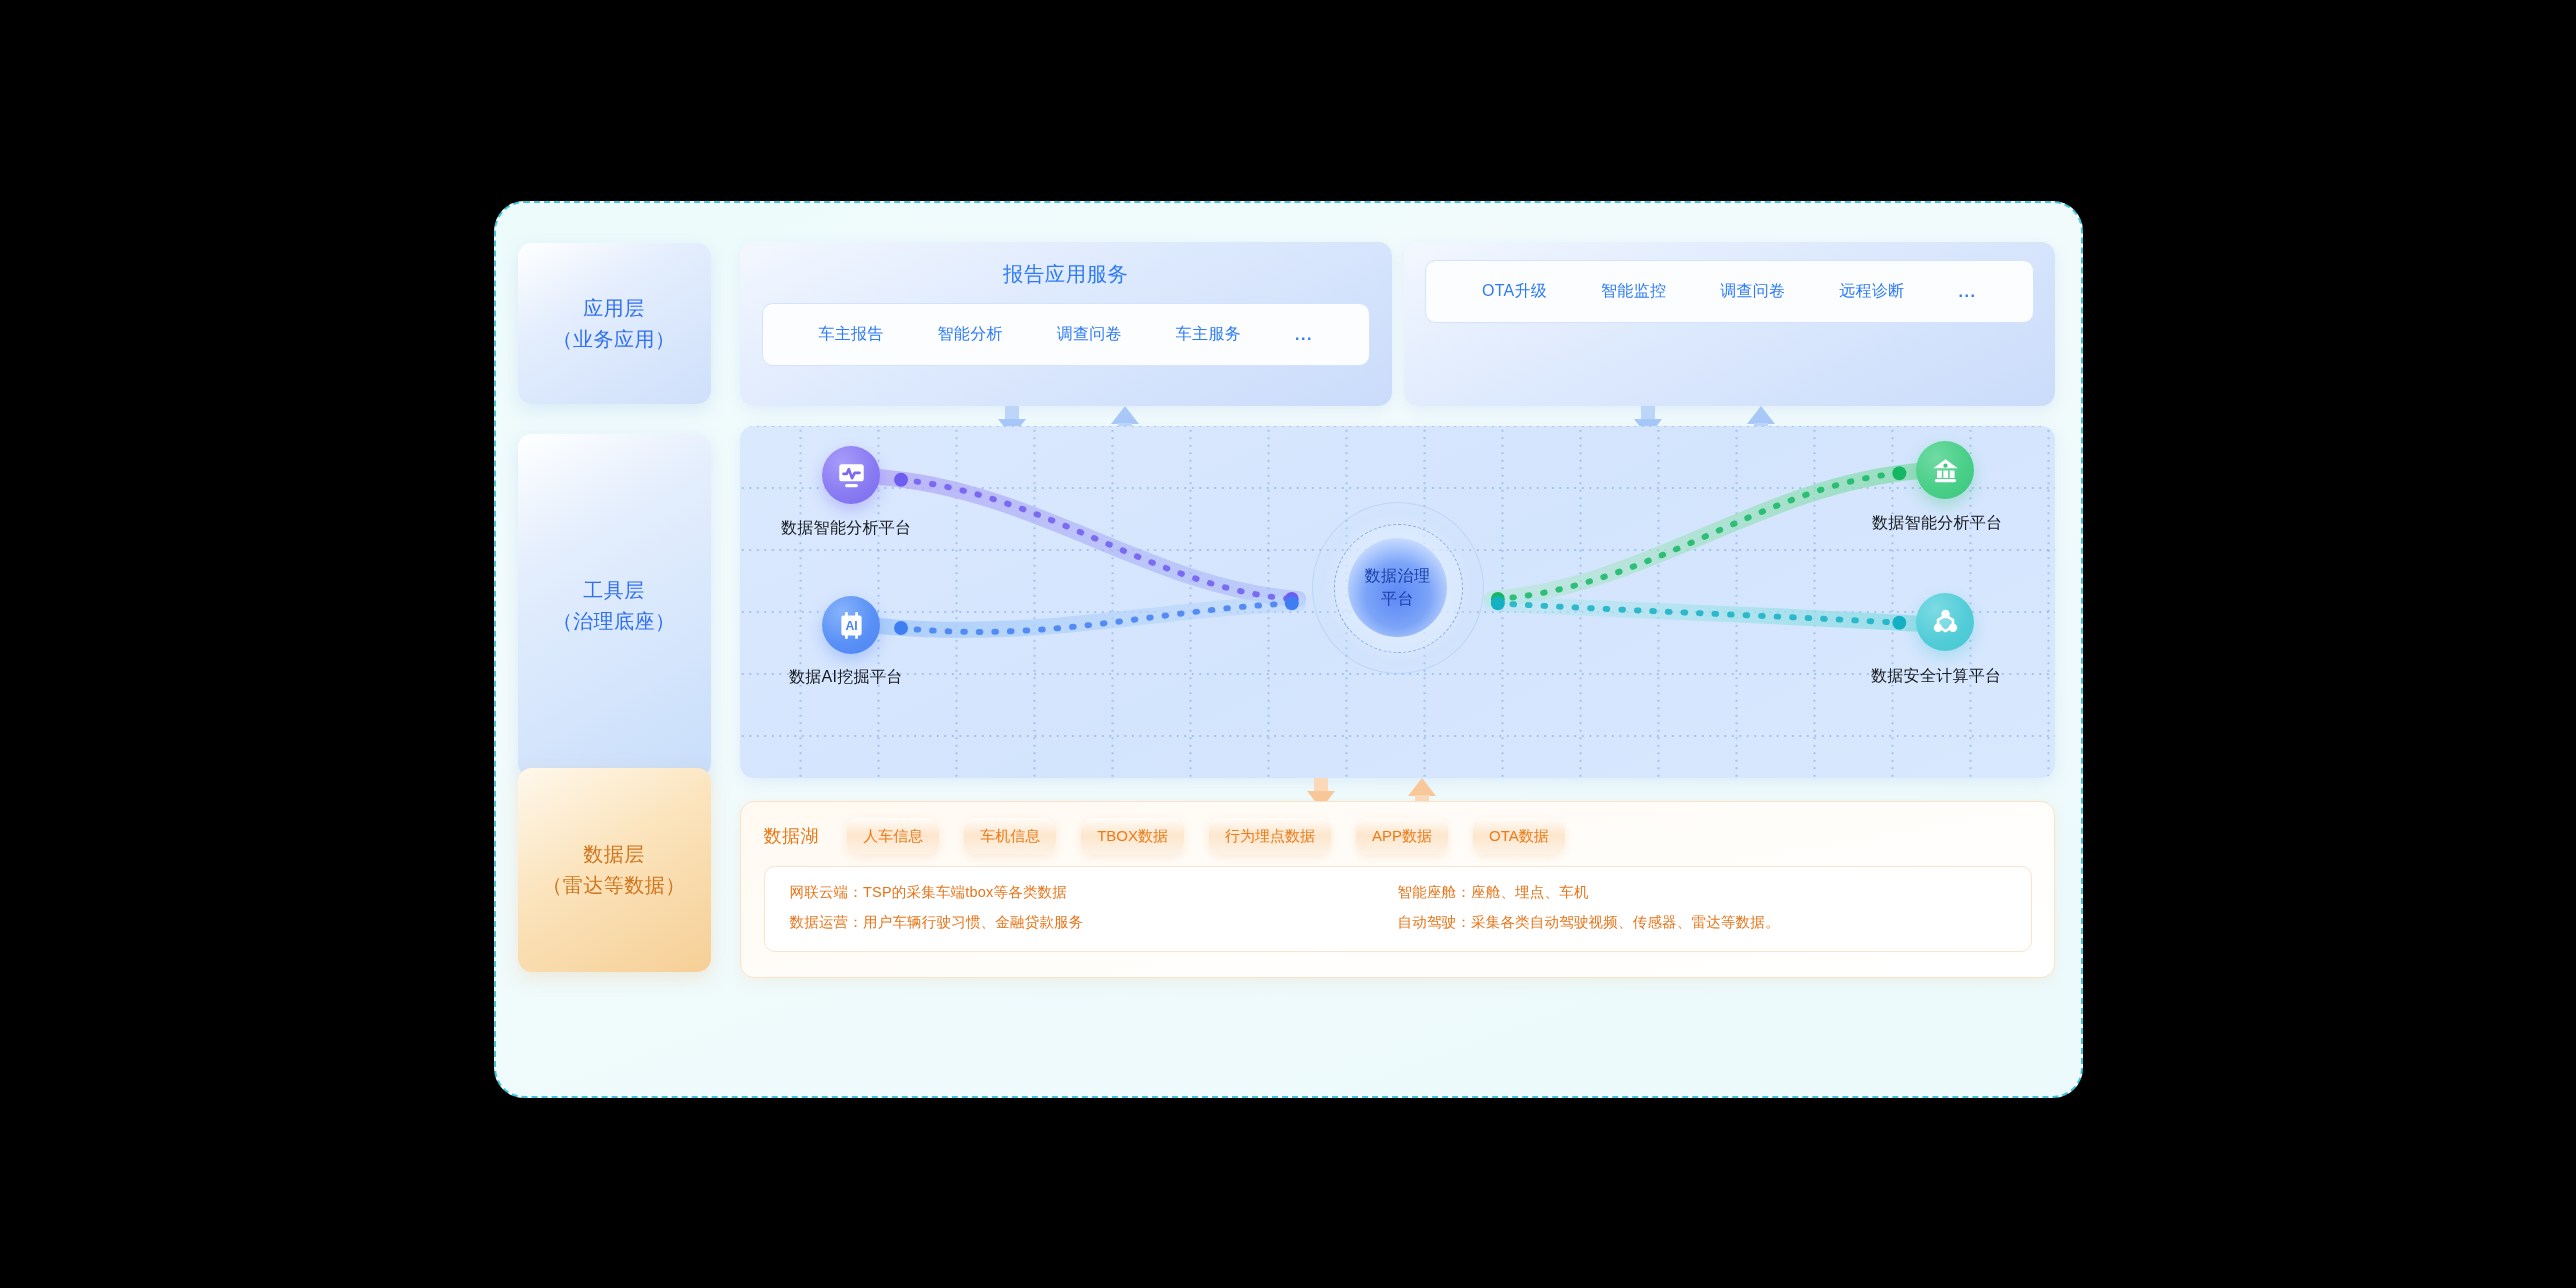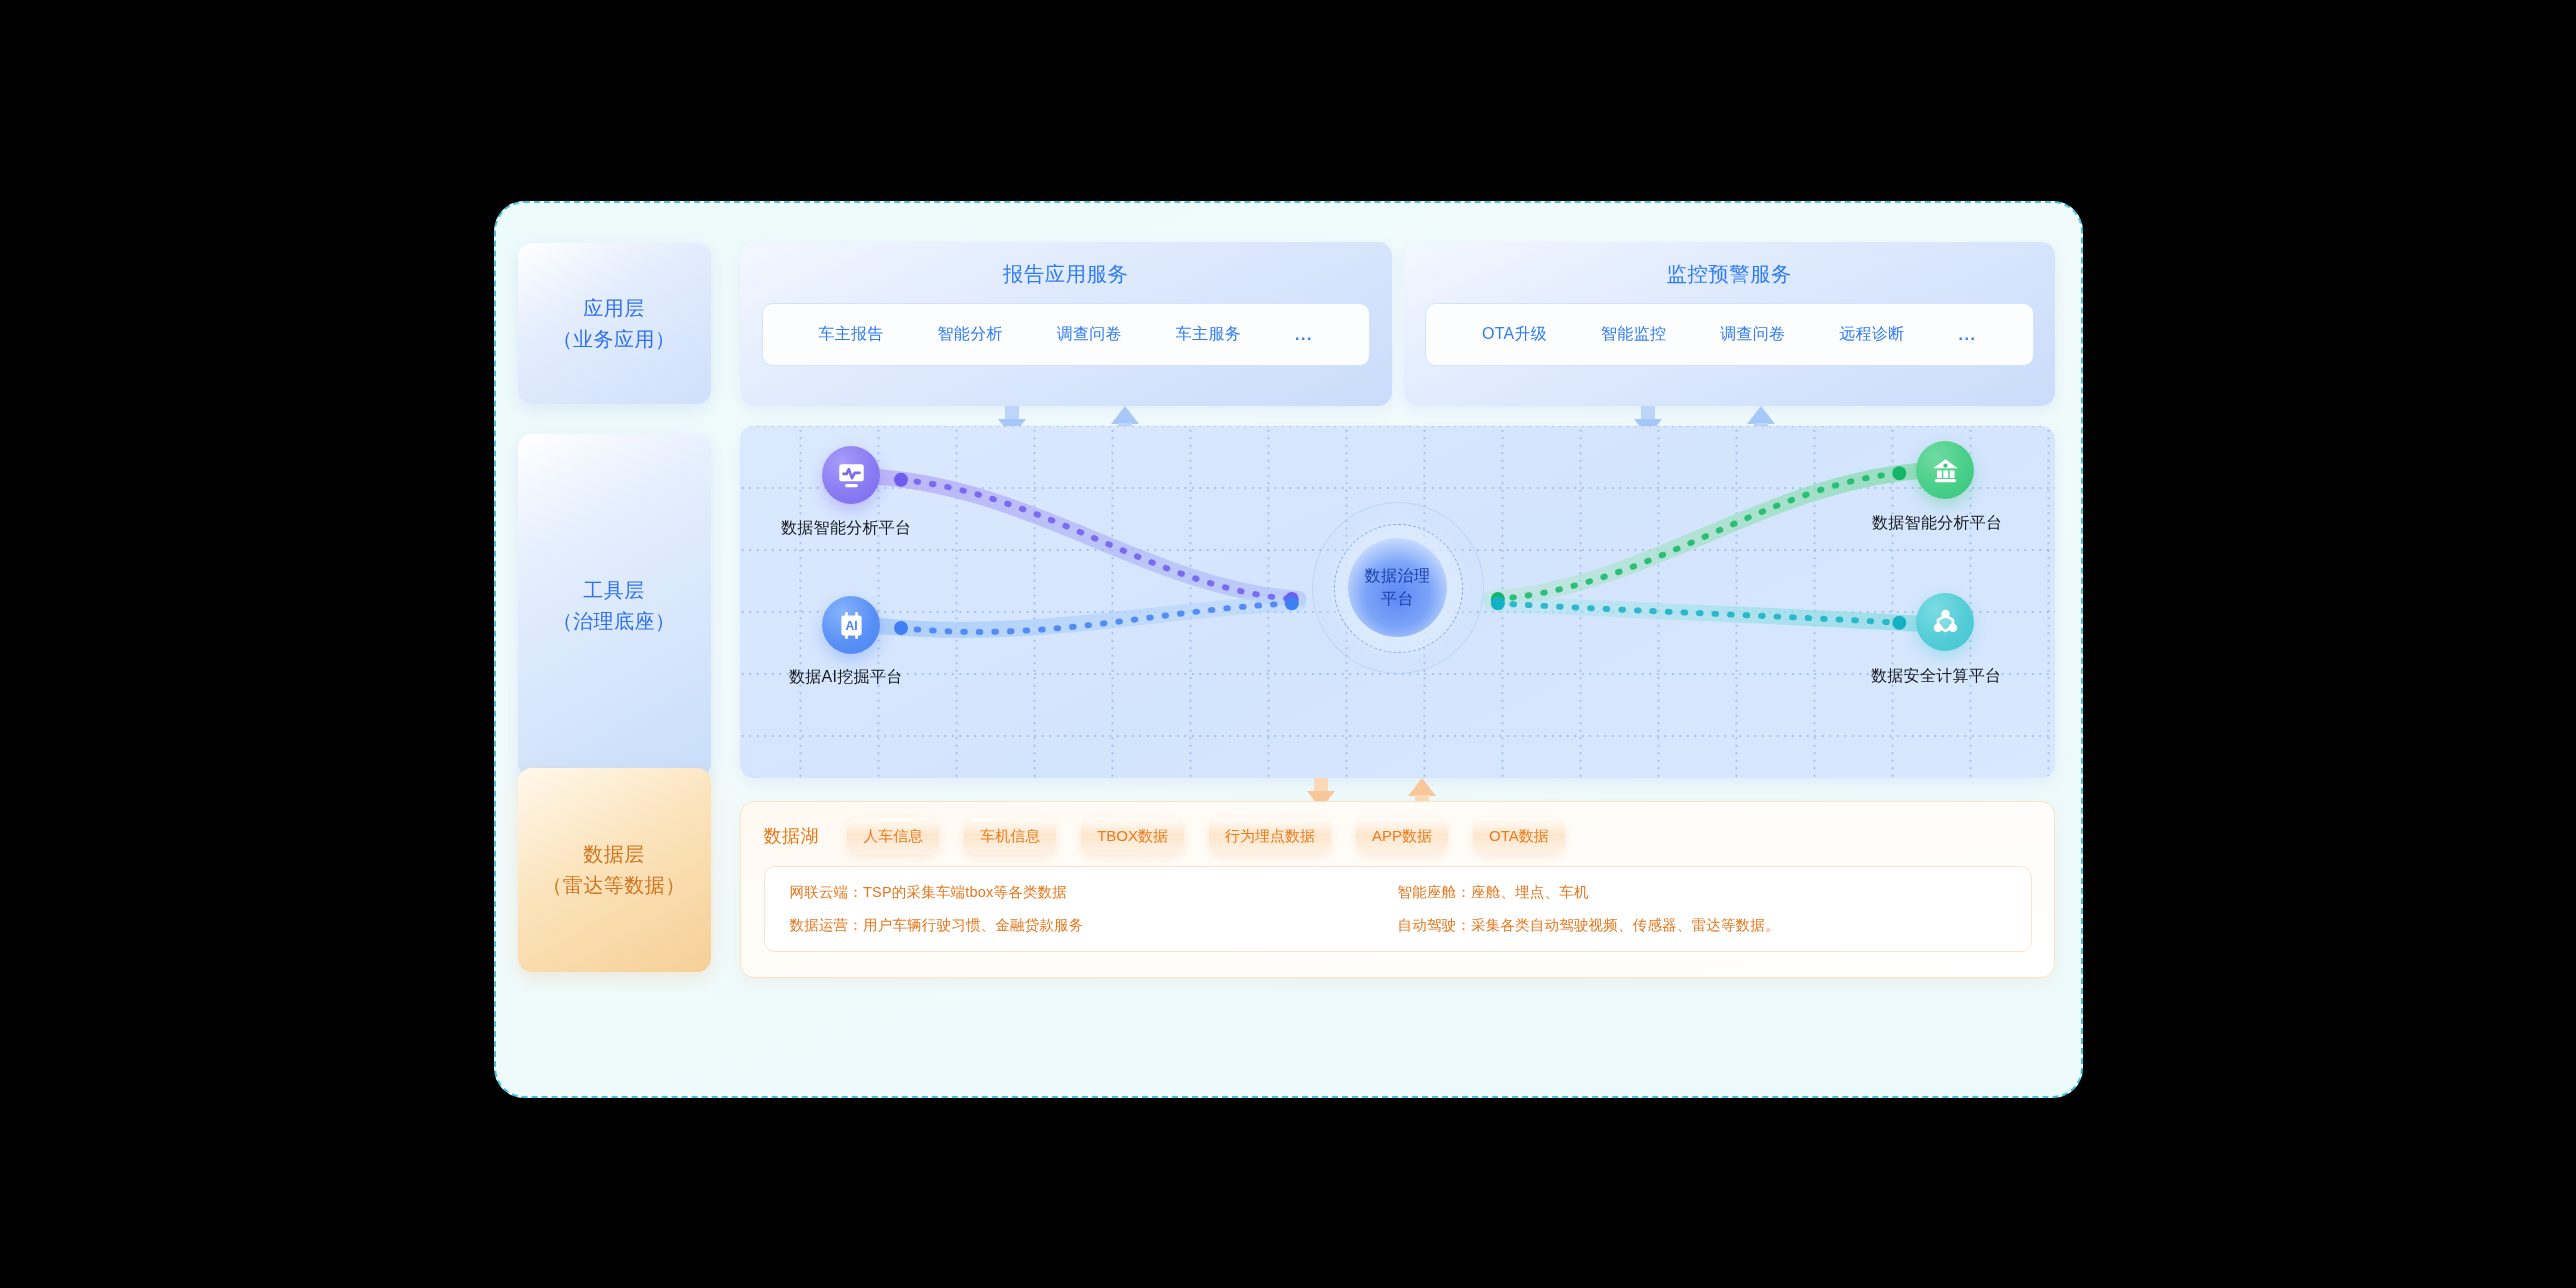--- a/index.html
+++ b/index.html
@@ -223,21 +223,21 @@
     box-shadow: 0 3.2px 9.7px rgba(240,175,110,.22);
   }
   #desc-box {
     border: 1.1px solid #fae3c8;
     border-radius: 10.7px;
     background: #ffffff;
     height: 86px;
     padding: 16px 25px;
     display: flex;
   }
-  .desc-col { flex: 1; display: flex; flex-direction: column; justify-content: space-between; gap: 11px; }
+  .desc-col { flex: 1; display: flex; flex-direction: column; justify-content: flex-start; gap: 11px; }
   .desc-line { font-size: 14.5px; color: #e8751a; letter-spacing: 0.2px; white-space: nowrap; }
 </style>
 </head>
 <body>
 
 <div id="diagram-root">
 
   <div class="layer-chip" id="layer-chip-app">
     <span class="chip-line">应用层</span>
     <span class="chip-line">（业务应用）</span>
@@ -258,21 +258,20 @@
       <div class="service-tagbox">
         <span class="service-tag">车主报告</span>
         <span class="service-tag">智能分析</span>
         <span class="service-tag">调查问卷</span>
         <span class="service-tag">车主服务</span>
         <span class="service-tag ellipsis">...</span>
       </div>
     </div>
 
     <div class="service-card">
-      <div class="service-title">监控预警服务</div>
       <div class="service-tagbox">
         <span class="service-tag">OTA升级</span>
         <span class="service-tag">智能监控</span>
         <span class="service-tag">调查问卷</span>
         <span class="service-tag">远程诊断</span>
         <span class="service-tag ellipsis">...</span>
       </div>
     </div>
   </div>
 

